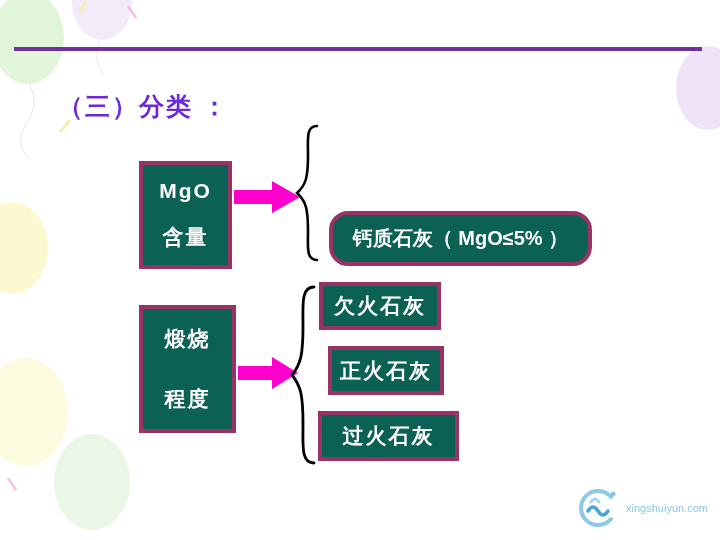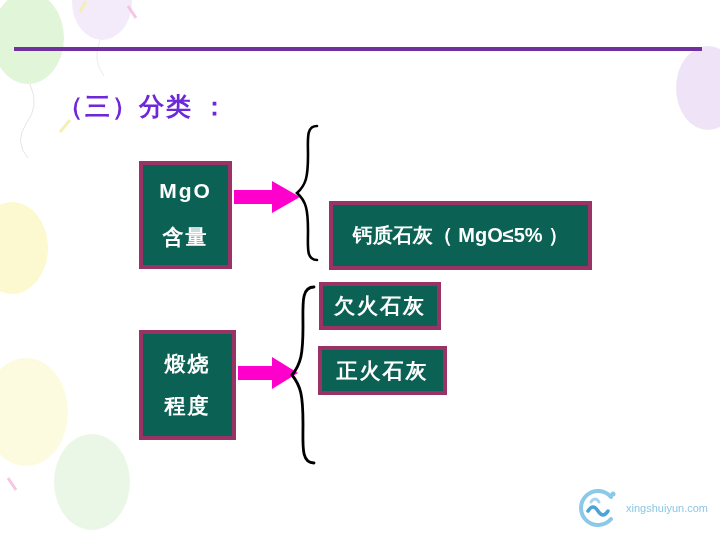--- a/index.html
+++ b/index.html
@@ -12,28 +12,28 @@
   .title{position:absolute;left:58px;top:90px;margin:0;font-size:25px;font-weight:bold;color:#6d28d9;letter-spacing:2px;}
   .box{
     position:absolute;box-sizing:border-box;
     background:var(--box-fill,#0b6153);
     border:4px solid var(--box-border,#993366);
     color:#ffffff;font-weight:bold;
     display:flex;align-items:center;justify-content:center;text-align:center;
   }
   .src{flex-direction:column;justify-content:space-between;font-size:21px;letter-spacing:2px;}
   .box-mgo{left:139px;top:141px;width:93px;height:108px;padding:14px 0;margin-top:20px;}
-  .box-burn{left:139px;top:330px;width:97px;height:110px;padding:16px 0;text-align:right;}
+  .box-burn{left:139px;top:305px;width:97px;height:128px;padding:16px 0;text-align:right;}
   .box-mg{left:322px;top:121px;width:272px;height:90px;z-index:2;flex-direction:column;justify-content:flex-start;font-size:21px;}
   .box-mg .l1{margin-top:13px;white-space:nowrap;}
   .box-mg .l2{margin-top:9px;}
-  .box-ca{left:329px;top:201px;width:263px;height:69px;z-index:3;font-size:20px;white-space:nowrap;}
+  .box-ca{left:329px;top:211px;width:263px;height:55px;z-index:3;font-size:20px;white-space:nowrap;border-radius:19px;}
   .box-item{font-size:21px;letter-spacing:2px;}
   .box-i1{left:319px;top:282px;width:122px;height:48px;}
-  .box-i2{left:318px;top:346px;width:129px;height:49px;}
+  .box-i2{left:328px;top:346px;width:116px;height:49px;}
   .box-i3{left:318px;top:411px;width:141px;height:50px;}
   .arrow{position:absolute;}
   .arrow1{left:234px;top:178px;}
   .arrow2{left:238px;top:355px;}
   .brace{position:absolute;z-index:1;}
   .brace1{left:293px;top:123px;}
   .brace2{left:288px;top:284px;}
   .watermark{position:absolute;right:12px;bottom:10px;display:flex;align-items:center;gap:6px;}
   .wm-col{display:flex;flex-direction:column;line-height:1.15;}
   .wm-brand{font-size:21px;color:var(--watermark,#7fc0e2);letter-spacing:3px;}
@@ -97,20 +97,23 @@
   <svg class="brace brace2" width="28" height="182" viewBox="0 0 28 182">
     <path d="M26,3 C13,3 15,20 15,42 C15,70 13,80 4,91 C13,102 15,112 15,140 C15,162 13,179 26,179" stroke="#000" stroke-width="2.8" fill="none" stroke-linecap="round"></path>
   </svg>
 
   <div class="box box-item box-i1">
     <span>欠火石灰</span>
   </div>
   <div class="box box-item box-i2">
     <span>正火石灰</span>
   </div>
+  <div class="box box-item box-i3">
+    <span>过火石灰</span>
+  </div>
 
   <div class="watermark">
     <svg width="44" height="44" viewBox="0 0 44 44">
       <path d="M35,11 A17,17 0 1 0 35,33" stroke="#8cc8e8" stroke-width="4" fill="none" stroke-linecap="round"></path>
       <circle cx="37" cy="8" r="2.5" fill="#8cc8e8"></circle>
       <path d="M12,25 q5,-8 10,0 q5,8 10,0" stroke="#4ba3d8" stroke-width="3.5" fill="none" stroke-linecap="round"></path>
       <path d="M15,16 q4,-6 8,0" stroke="#a6d6ef" stroke-width="3" fill="none" stroke-linecap="round"></path>
     </svg>
     <div class="wm-col">
       <div class="wm-domain">xingshuiyun.com</div>

